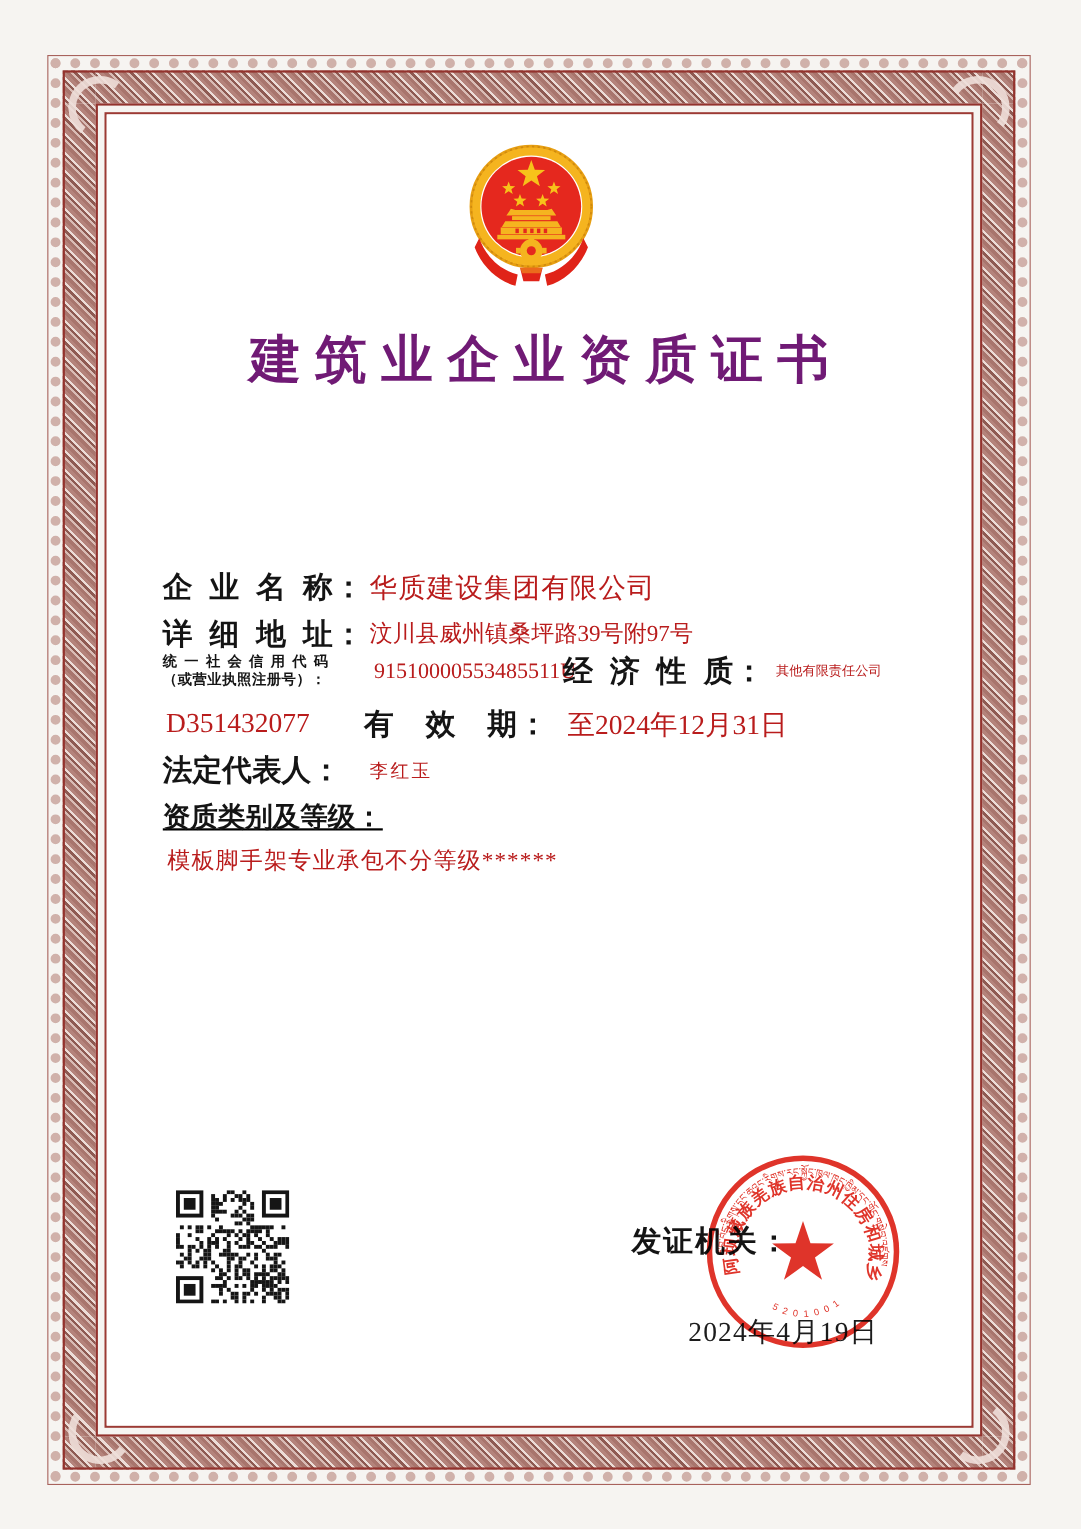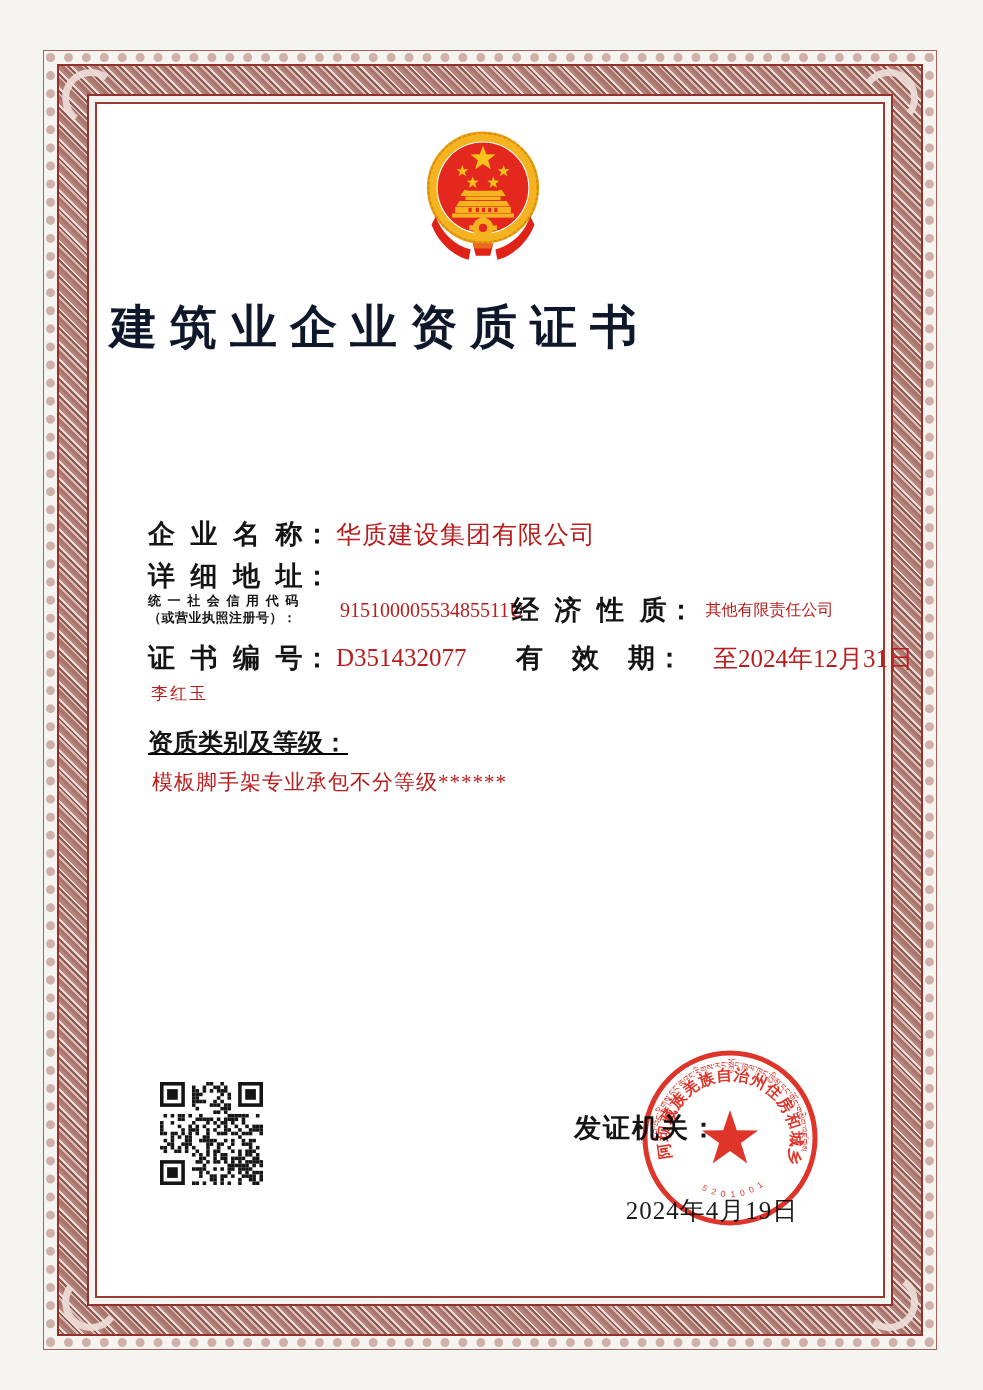--- a/index.html
+++ b/index.html
@@ -37,38 +37,38 @@
 
   .content{position:absolute;left:97px;top:104px;right:100px;bottom:94px;z-index:3;}
 
   
   .emblem{position:absolute;left:324px;top:24px;width:124px;height:138px;}
   .emblem svg{width:100%;height:100%;}
 
   
   .title{
     position:absolute;left:0;right:0;top:192px;
-    font-size:47px;font-weight:900;color:#0f172a;
+    text-align:center;font-size:47px;font-weight:900;color:#701a75;
     letter-spacing:13px;text-indent:13px;white-space:nowrap;
   }
 
   
   .rows{position:absolute;left:51px;top:300px;right:10px;}
   .row{position:absolute;left:0;display:flex;align-items:center;white-space:nowrap;}
   .lbl{font-weight:900;color:#141414;font-size:27px;word-spacing:6px;letter-spacing:1px;}
   .lbl-sm{font-weight:700;color:#141414;font-size:13px;line-height:1.3;letter-spacing:.5px;word-spacing:2px;}
   .val{font-family:"Liberation Serif","DejaVu Serif",serif;color:#b91c1c;}
   .r1{top:112px;} .r1 .lbl{width:185px;} .r1 .val{font-size:25px;margin-left:3px;letter-spacing:1px;}
   .r2{top:154px;} .r2 .lbl{width:185px;} .r2 .val{font-size:21px;margin-left:3px;}
   .r3{top:188px;} .r3 .lbl-block{width:190px;}
   .r3 .val1{font-size:20px;margin-left:2px;width:166px;}
   .r3 .lbl2{margin-left:6px;}
-  .r3 .val2{font-size:16px;margin-left:10px;}
+  .r3 .val2{font-size:12px;margin-left:10px;}
   .r4{top:236px;} .r4 .lbl{width:185px;} .r4 .val1{font-size:25px;margin-left:3px;width:180px;}
-  .r4 .lbl2{margin-left:0px;} .r4 .val2{font-size:25px;margin-left:12px;text-align:right;}
+  .r4 .lbl2{margin-left:0px;} .r4 .val2{font-size:25px;text-align:right;}
   .r5{top:278px;} .r5 .lbl{width:185px;letter-spacing:0;} .r5 .val{font-size:17px;margin-left:3px;letter-spacing:2px;}
   .r6{top:322px;text-decoration:underline;} .r6 .lbl{font-size:25px;letter-spacing:0;}
   .r7{top:364px;} .r7 .val{font-size:21px;letter-spacing:1px;margin-left:4px;}
 
   
   .qr{position:absolute;left:63px;top:978px;width:103px;height:103px;}
   .qr svg{width:100%;height:100%;}
   .issuer-label{position:absolute;left:477px;top:1006px;font-size:27px;font-weight:900;color:#141414;letter-spacing:2px;}
   .authority{position:absolute;left:460px;top:1052px;width:310px;text-align:center;
              font-family:"Liberation Serif","DejaVu Serif",serif;font-size:25px;color:#1c1c1c;letter-spacing:1px;}
@@ -149,40 +149,41 @@
 
     <div class="rows">
 
       <div class="row r1">
         <span class="lbl">企 业 名 称：</span>
         <span class="val">华质建设集团有限公司</span>
       </div>
 
       <div class="row r2">
         <span class="lbl">详 细 地 址：</span>
+        <span class="val">汶川县威州镇桑坪路39号附97号</span>
       </div>
 
       <div class="row r3">
         <span class="lbl-block lbl-sm">
           <span>统 一 社 会 信 用 代 码</span><br>
           <span>（或营业执照注册号）：</span>
         </span>
         <span class="val val1">91510000553485511U</span>
         <span class="lbl lbl2">经 济 性 质：</span>
         <span class="val val2">其他有限责任公司</span>
       </div>
 
       <div class="row r4">
-        <span class="lbl">证 书 编 号：</span>
         <span class="val val1">D351432077</span>
         <span class="lbl lbl2">有　效　期：</span>
         <span class="val val2">至2024年12月31日</span>
       </div>
 
       <div class="row r5">
+        <span class="lbl">法定代表人：</span>
         <span class="val">李红玉</span>
       </div>
 
       <div class="row r6">
         <span class="lbl">资质类别及等级：</span>
       </div>
 
       <div class="row r7">
         <span class="val">模板脚手架专业承包不分等级******</span>
       </div>

